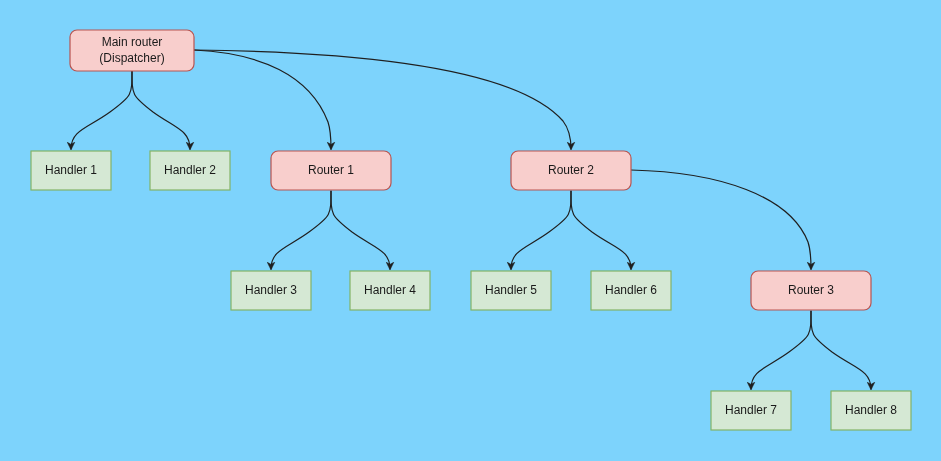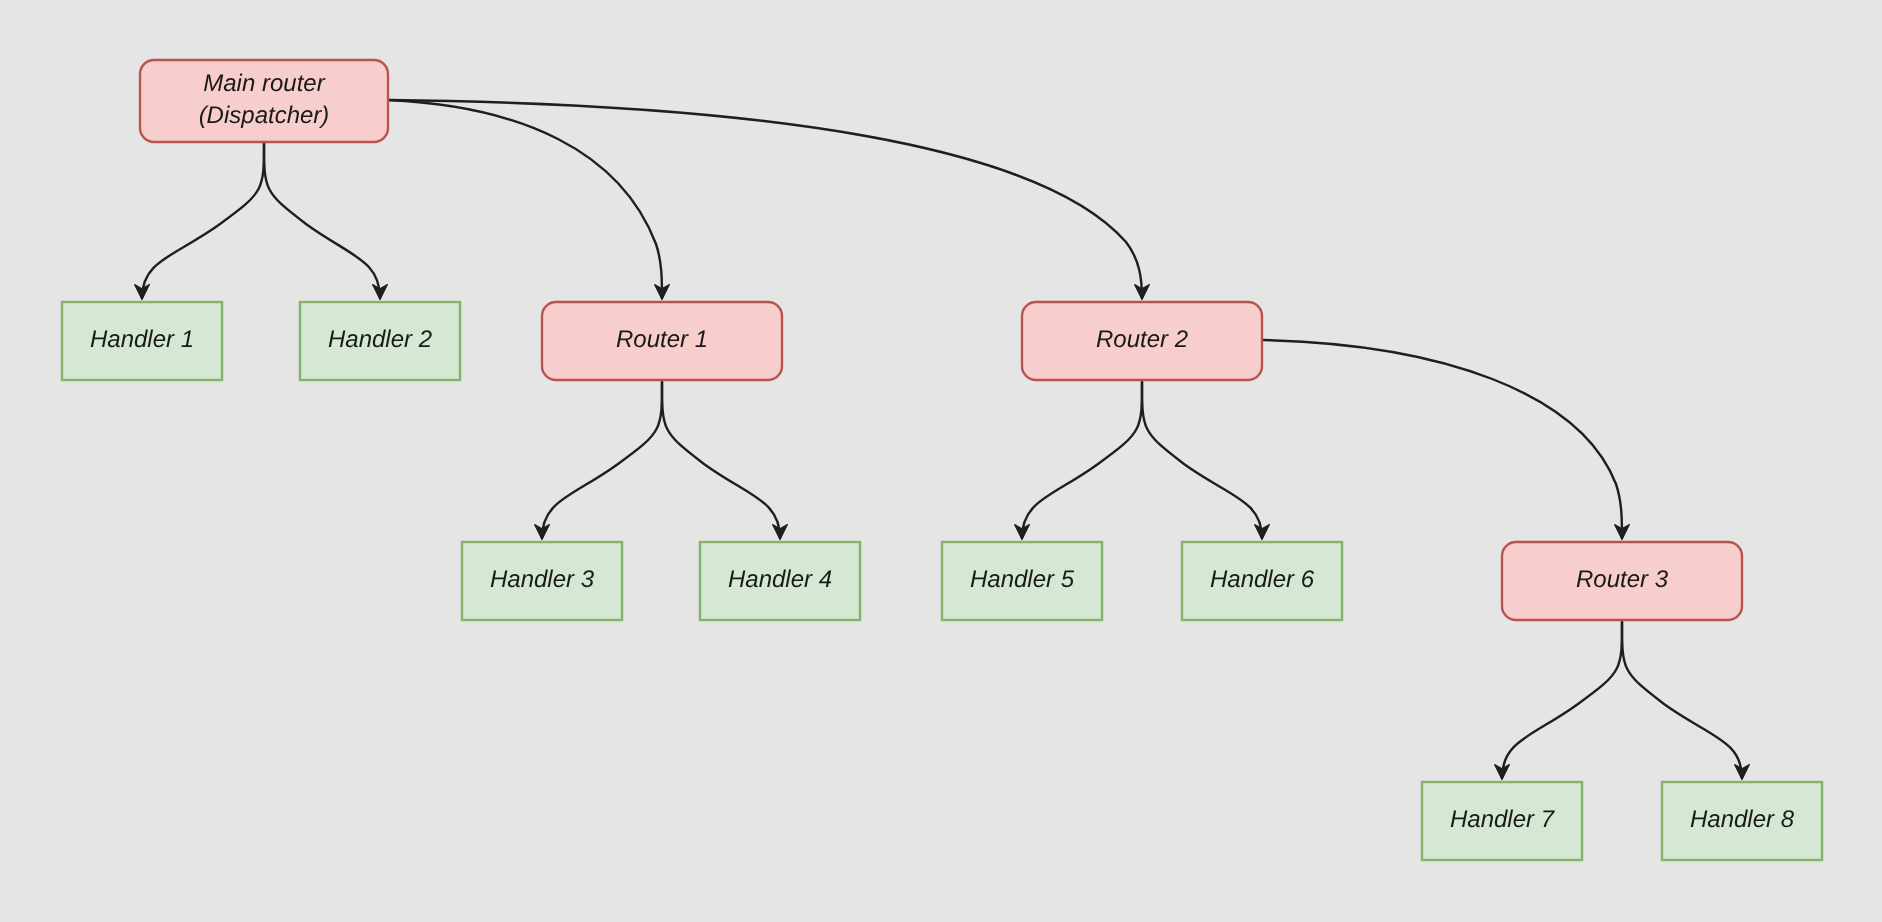--- a/index.html
+++ b/index.html
@@ -43,21 +43,21 @@
     stroke-linecap: round;
     stroke-linejoin: round;
   }
   .node-shape {
     stroke-width: 1.2;
   }
 </style>
 </head>
 <body>
 
-<div id="diagram-root" style="background: #e5e5e5; font-style: italic;">
+<div id="diagram-root" style="background: #7dd3fc;">
   <svg id="flow" viewBox="0 0 941 461" xmlns="http://www.w3.org/2000/svg">
     <defs>
       <marker id="arrowhead" markerWidth="9" markerHeight="9" refX="7.2" refY="4.5" orient="auto" markerUnits="userSpaceOnUse">
         <path d="M 0.5 0.8 L 8 4.5 L 0.5 8.2 L 2.6 4.5 Z" fill="#1f1f1f" stroke="#1f1f1f" stroke-width="0.6" stroke-linejoin="round"></path>
       </marker>
     </defs>
     <g id="edges-layer">
         <path class="edge-path" d="M 132 71 C 132 95 132 96 110 112 C 88 128 71 130 71 149" stroke="#1f1f1f" marker-end="url(#arrowhead)"></path>
         <path class="edge-path" d="M 132 71 C 132 95 132 96 153 112 C 175 128 190 130 190 149" stroke="#1f1f1f" marker-end="url(#arrowhead)"></path>
         <path class="edge-path" d="M 194 50 C 260 53 310 75 328 122 C 331 131 331 140 331 149" stroke="#1f1f1f" marker-end="url(#arrowhead)"></path>

